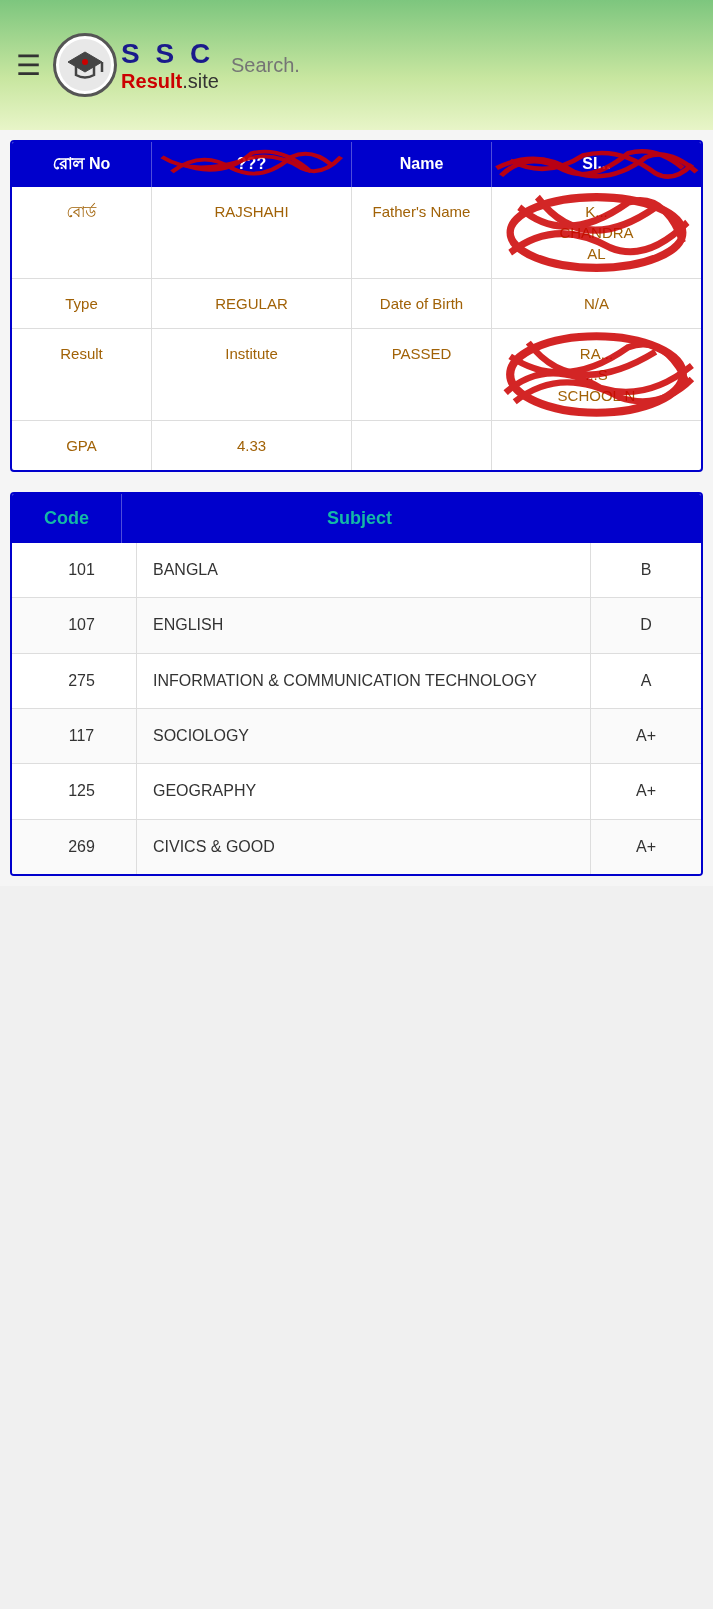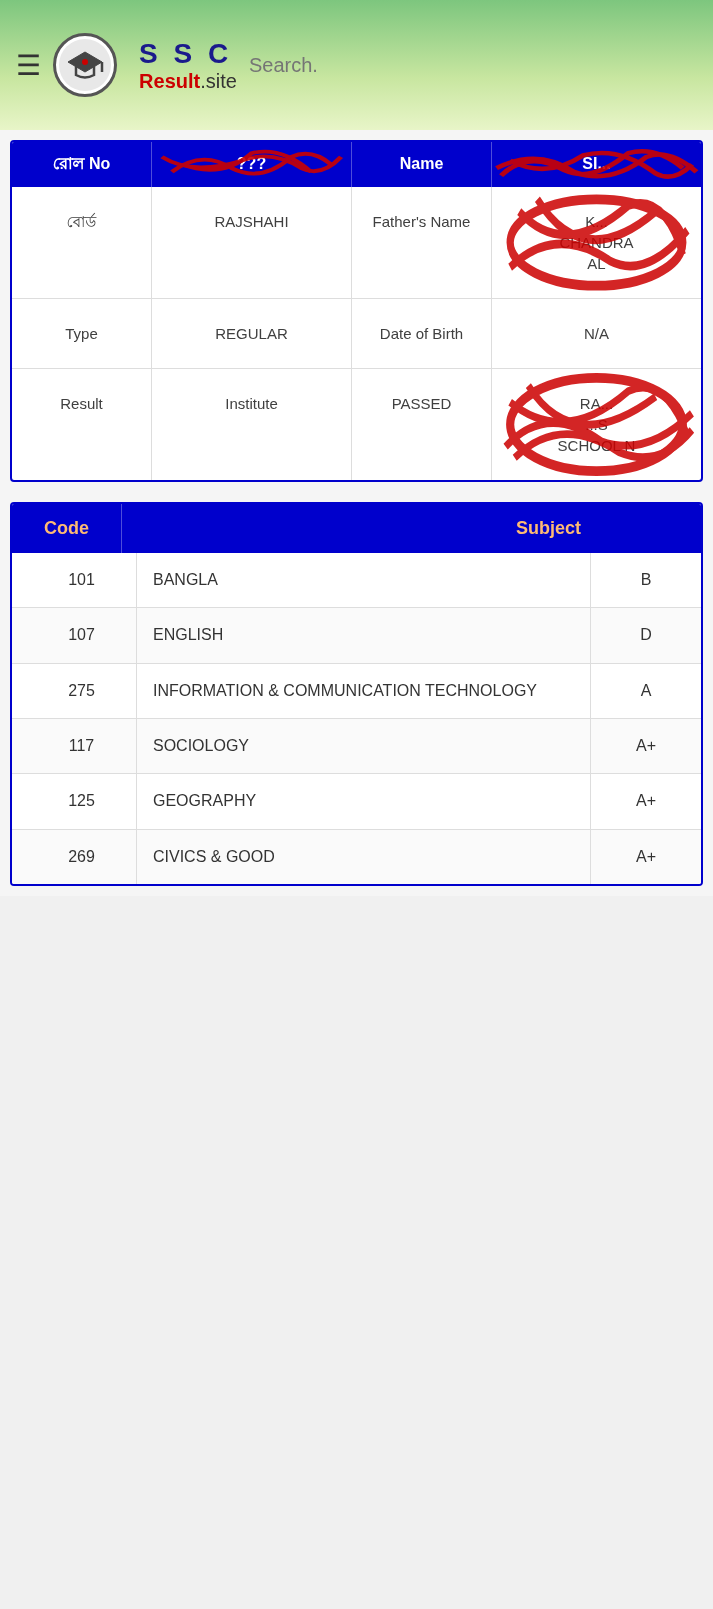--- a/index.html
+++ b/index.html
@@ -24,21 +24,21 @@
     .hamburger-icon {
       font-size: 28px;
       color: #333;
       cursor: pointer;
       flex-shrink: 0;
     }
 
     .logo-container {
       display: flex;
       align-items: center;
-      gap: 22px;
+      gap: 4px;
       flex-shrink: 0;
     }
 
     .logo-circle {
       width: 64px;
       height: 64px;
       border-radius: 50%;
       border: 3px solid #555;
       background: white;
       display: flex;
@@ -130,46 +130,46 @@
       display: grid;
       grid-template-columns: 140px 200px 140px 1fr;
       border-bottom: 1px solid #ddd;
     }
 
     .info-row:last-child {
       border-bottom: none;
     }
 
     .info-cell {
-      padding: 24px 10px;
+      padding: 14px 10px;
       text-align: center;
       border-right: 1px solid #ddd;
       font-size: 15px;
-      color: #404040;
+      color: #a16207;
       line-height: 1.4;
       position: relative;
     }
 
     .info-cell:last-child {
       border-right: none;
     }
 
     
     .subject-table-container {
       background: white;
       border: 2px solid #0000cc;
       border-radius: 4px;
       overflow: hidden;
     }
 
     .subject-table-header {
       background: #0000cc;
       display: grid;
       grid-template-columns: 110px 1fr 110px;
-      color: #fdba74;
+      color: #14b8a6;
       font-weight: bold;
       font-size: 18px;
     }
 
     .subject-table-header .col {
       padding: 14px 10px;
       text-align: center;
       border-right: 1px solid rgba(255,255,255,0.3);
     }
 
@@ -316,26 +316,32 @@
             <ellipse cx="115" cy="50" rx="95" ry="42" stroke="#cc0000" stroke-width="9" fill="none"></ellipse>
             <path d="M20,30 Q80,70 150,20 Q190,5 215,60"></path>
             <path d="M15,70 Q60,30 120,65 Q170,80 220,40"></path>
             <path d="M40,15 Q90,80 180,25"></path>
             <path d="M25,80 Q75,40 140,75 Q185,90 220,55"></path>
           </g>
         </svg>
       </div>
     </div>
 
+    <div class="info-row">
+      <div class="info-cell">GPA</div>
+      <div class="info-cell">4.33</div>
+      <div class="info-cell"></div>
+      <div class="info-cell"></div>
+    </div>
   </div>
 
   <div class="subject-table-container">
     <div class="subject-table-header">
       <div class="col">Code</div>
-      <div class="col" style="text-align:right; padding-left:16px;">Subject</div>
+      <div class="col" style="text-align:center; padding-left:16px;">Subject</div>
     </div>
 
     <div class="subject-row">
       <div class="subject-cell">101</div>
       <div class="subject-cell subject-name">BANGLA</div>
       <div class="subject-cell">B</div>
     </div>
 
     <div class="subject-row">
       <div class="subject-cell">107</div>

